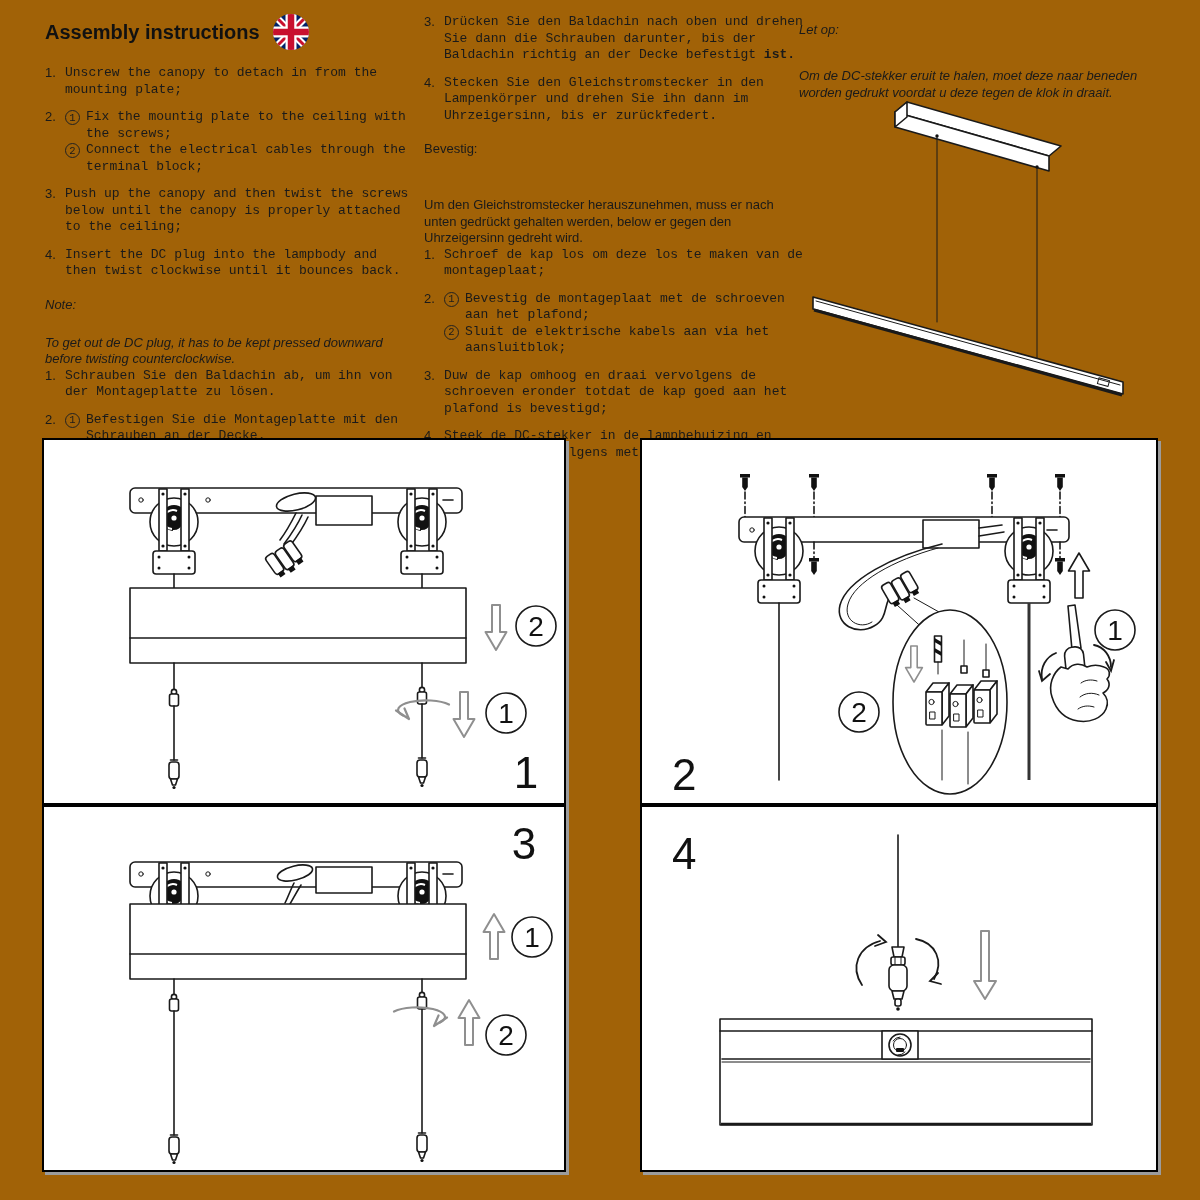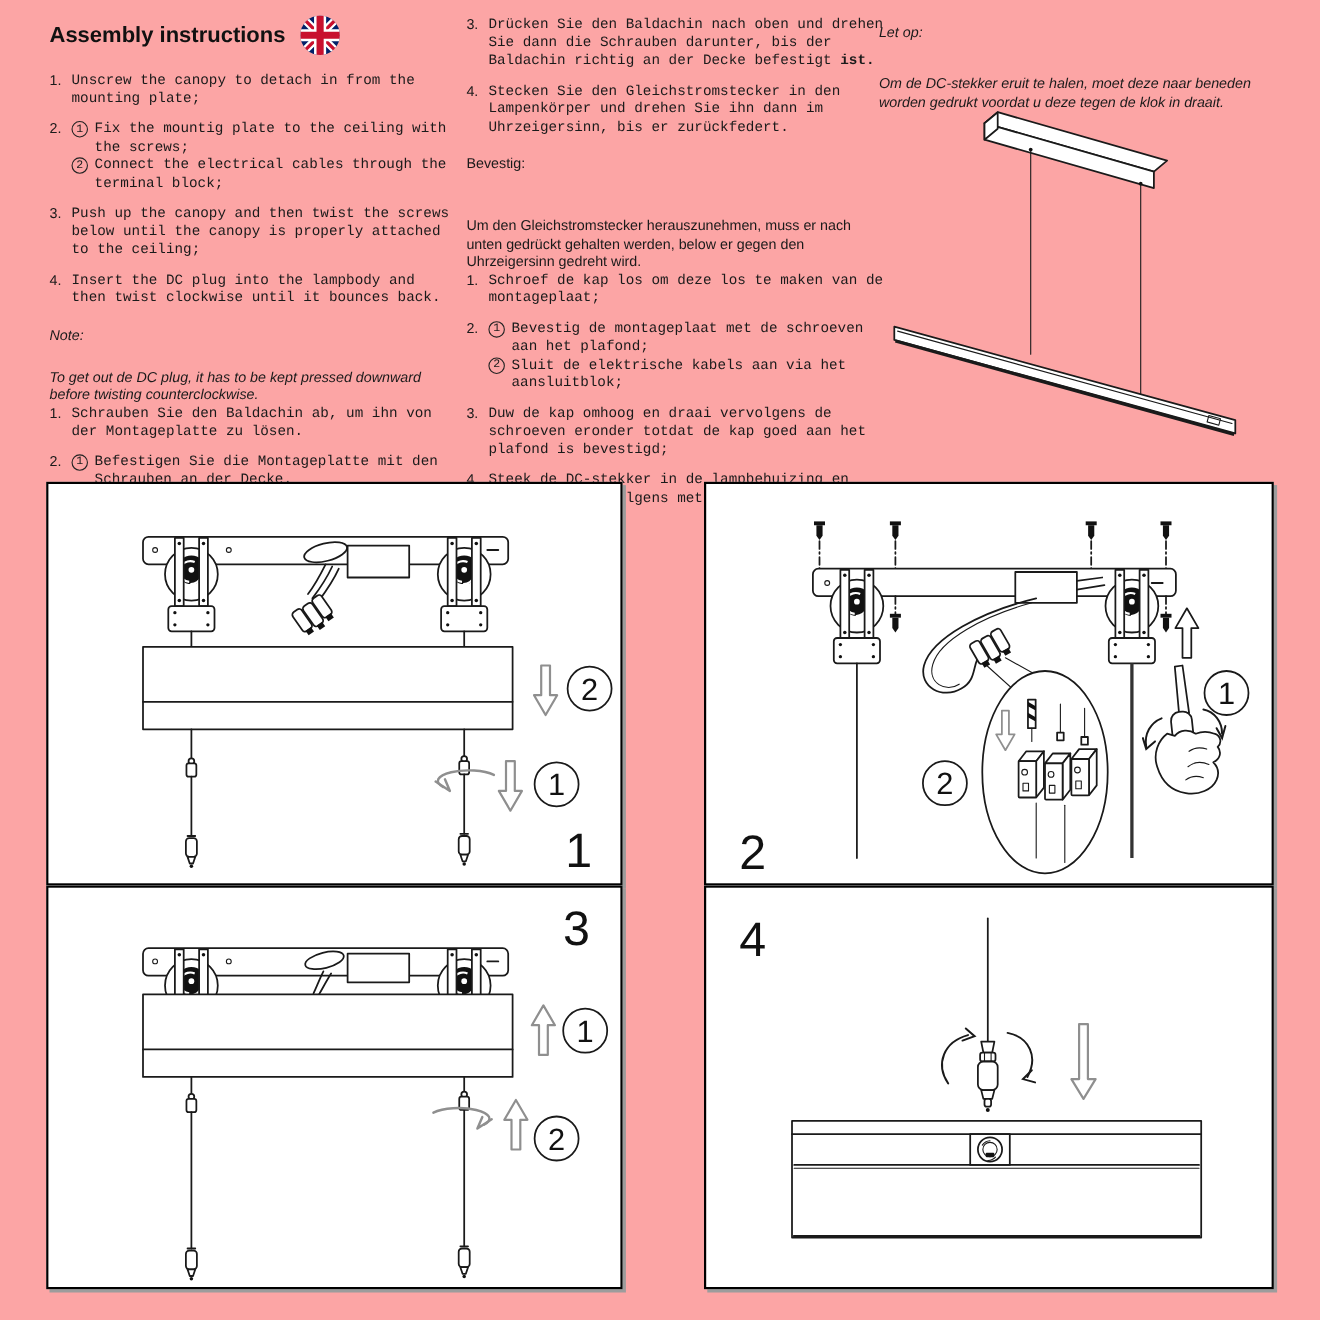--- a/index.html
+++ b/index.html
@@ -1,16 +1,16 @@
 <!DOCTYPE html>
 <html><head>
 <meta charset="utf-8">
 <style>
   html,body{margin:0;padding:0;background:#fff;}
-  .page{position:relative;width:1200px;height:1200px;background:#fca5a5;overflow:hidden;
+  .page{position:relative;width:1200px;height:1200px;background:#a16207;overflow:hidden;
         font-family:"Liberation Sans",sans-serif;color:#1a1a1a;}
   .col{position:absolute;top:14px;}
   #col-en{left:45px;width:368px;}
   #col-mid{left:424px;width:380px;}
   #col-right{left:799px;width:380px;}
   .sec-heading{display:flex;align-items:center;gap:13px;font-size:20px;font-weight:bold;
                color:#111;margin:0 0 15px 0;}
   .sec-heading.later{margin-top:30px;}
   .flag{width:36px;height:36px;flex:0 0 36px;}
   .item{display:flex;font-size:13px;line-height:16.5px;margin-bottom:11px;}

